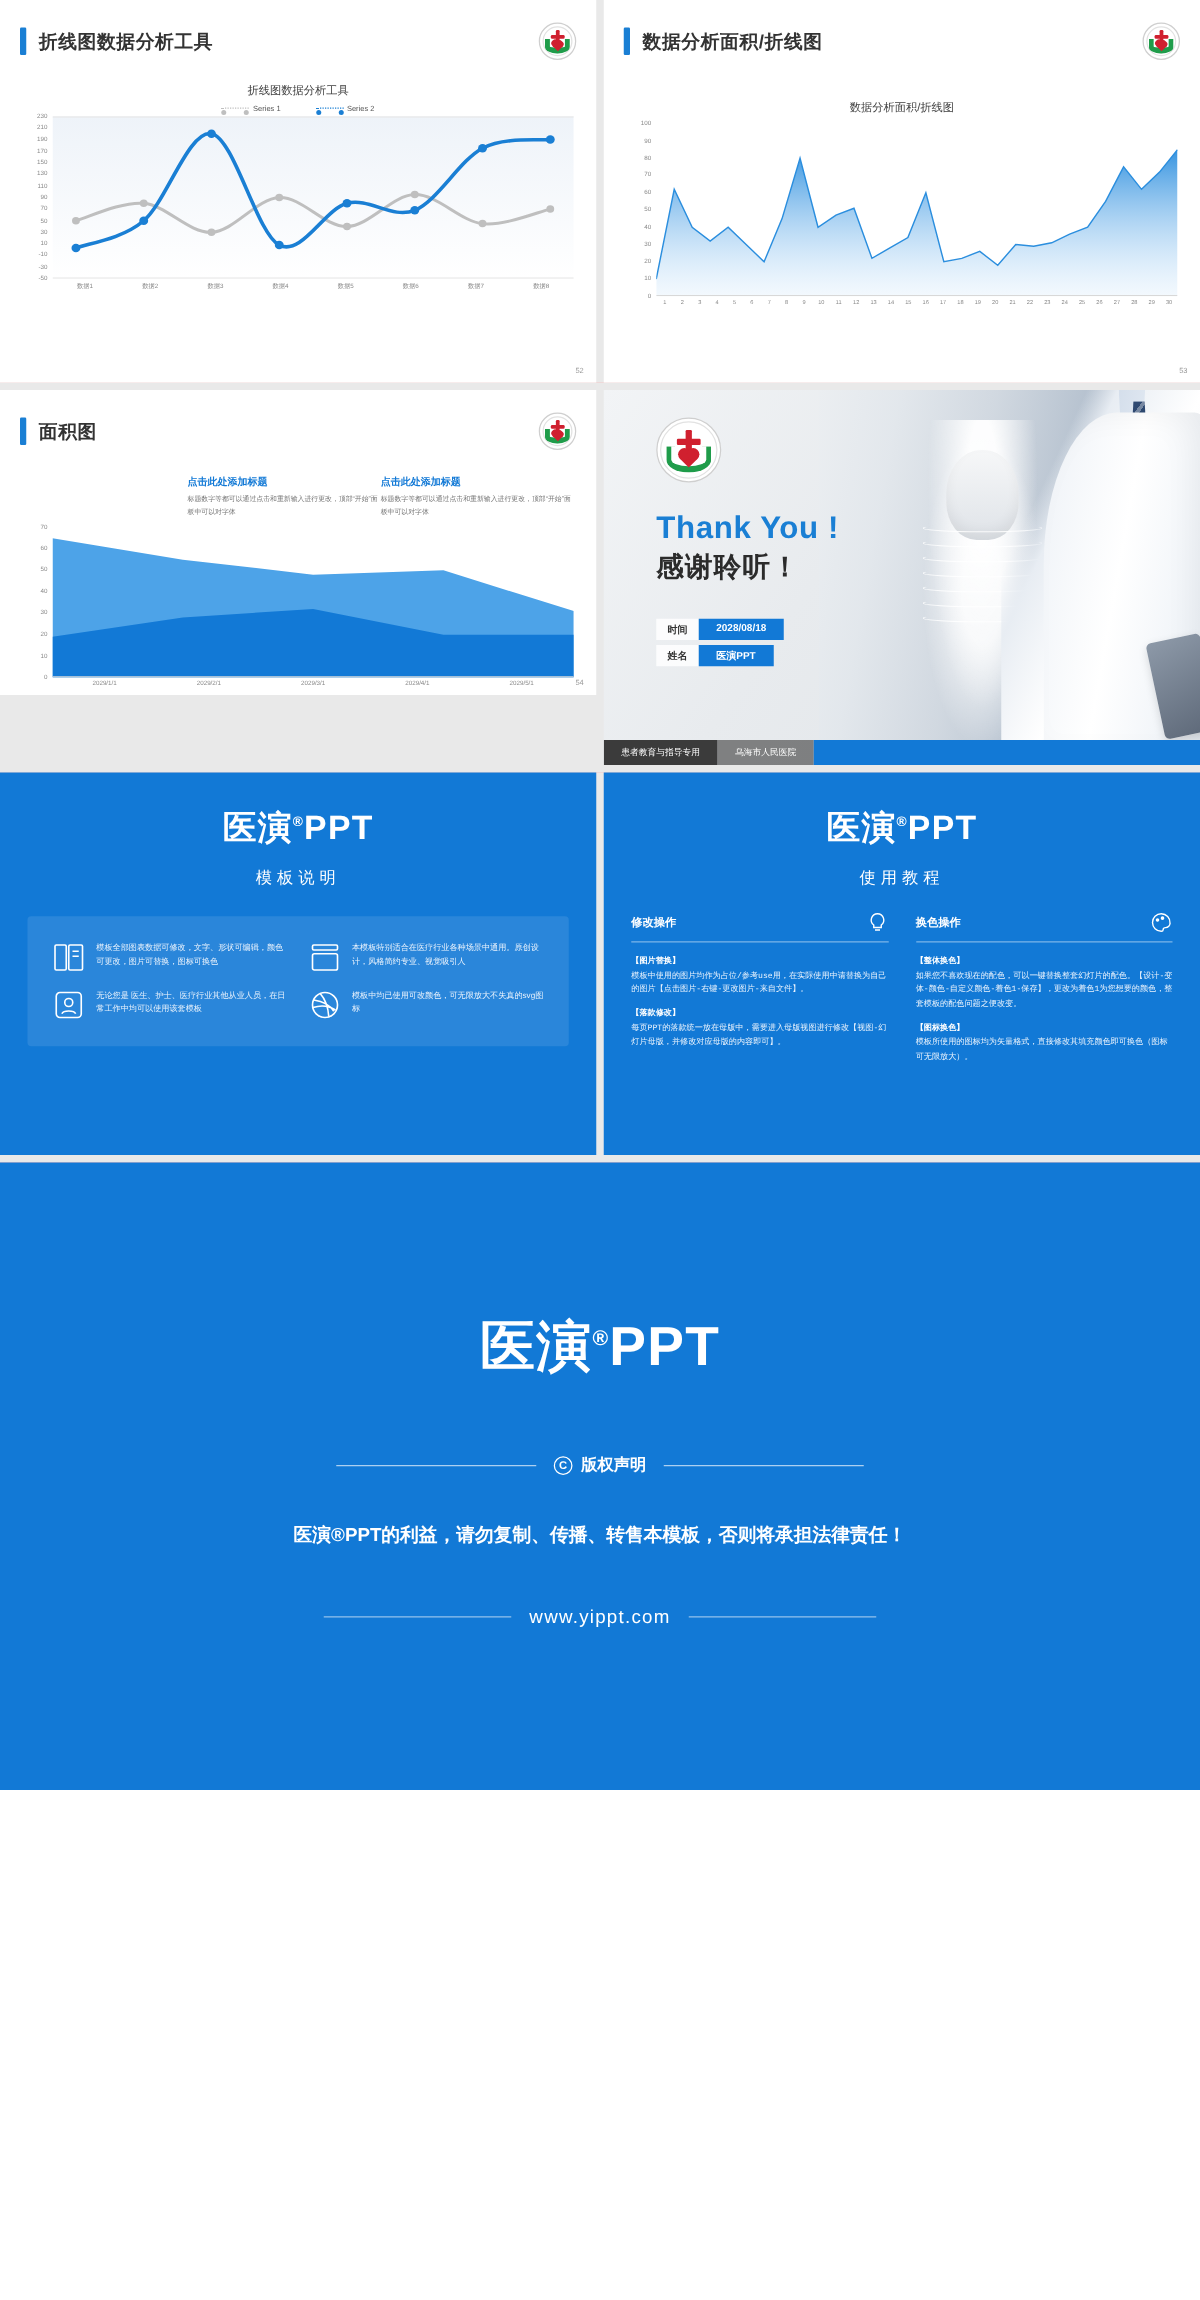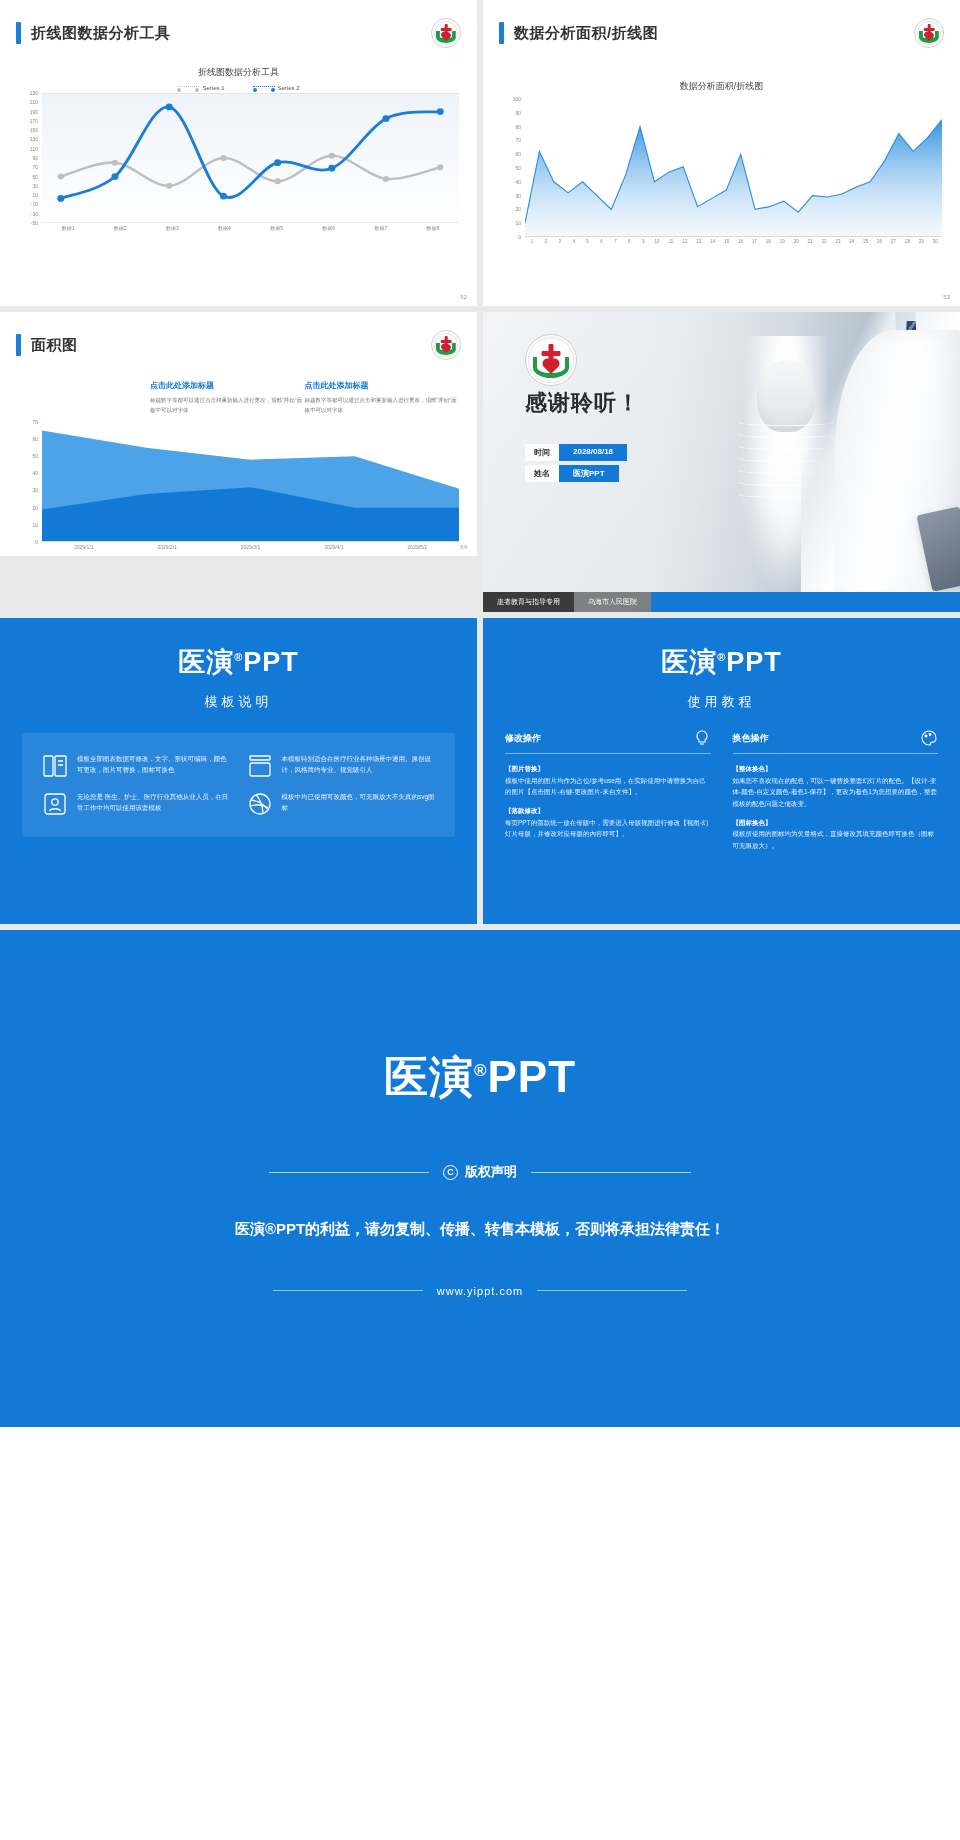--- a/index.html
+++ b/index.html
@@ -107,39 +107,39 @@
   .blue { background:#1279d6; color:#fff; padding:26px 0 20px; position:relative;}
   .brand { text-align:center; font-size:27px; font-weight:bold; letter-spacing:1px;}
   .brand sup{font-size:11px;vertical-align:super;}
   .brand-sub{ text-align:center; font-size:13px; margin-top:13px; font-weight:normal; letter-spacing:4px;}
   .panel { margin:22px 22px 0; background:rgba(255,255,255,.10); border-radius:3px; padding:14px 12px; display:flex; flex-wrap:wrap;}
   .pcell { width:50%; display:flex; gap:9px; padding:6px 8px; }
   .pico { width:26px; height:26px; flex:0 0 26px; }
   .ptxt { font-size:6.5px; line-height:1.75; color:#eaf3fd; }
 
   .two-col{display:flex;margin:18px 22px 0;gap:22px;}
-  .col{flex:1;}
+  .col{flex:1;font-family:Liberation Mono, monospace;}
   .col-head{display:flex;align-items:center;border-bottom:1px solid rgba(255,255,255,.45);padding-bottom:6px;}
   .col-head .h{font-size:9px;font-weight:bold;}
   .col-head .ic{margin-left:auto;width:18px;height:18px;}
   .col-body{font-size:6.5px;line-height:1.8;color:#eaf3fd;margin-top:9px;}
   .col-body b{display:block;color:#fff;margin-top:7px;}
 
   
   .copy { background:#1279d6; color:#fff; padding:118px 0 130px; text-align:center; }
   .copy-brand{font-size:44px;font-weight:bold;letter-spacing:1px;}
   .copy-brand sup{font-size:17px;vertical-align:super;}
   .copy-divider{display:flex;align-items:center;justify-content:center;gap:14px;margin-top:56px;}
   .copy-divider .ln{width:160px;height:1px;background:rgba(255,255,255,.65);}
   .copy-divider .lbl{font-size:13px;font-weight:bold;display:flex;align-items:center;gap:7px;}
   .c-mark{width:15px;height:15px;border:1.5px solid #fff;border-radius:50%;display:inline-flex;align-items:center;justify-content:center;font-size:9px;font-weight:bold;}
   .copy-text{font-size:15px;line-height:2.1;margin-top:32px;font-weight:bold;}
   .copy-url-wrap{display:flex;align-items:center;justify-content:center;gap:14px;margin-top:40px;}
   .copy-url-wrap .ln{width:150px;height:1px;background:rgba(255,255,255,.55);}
-  .copy-url{font-size:11px;letter-spacing:1px;}
+  .copy-url{font-size:15px;letter-spacing:1px;}
   .gap{height:6px;background:#e9e9e9;}
   .botgap{height:12px;background:#ffffff;}
 </style>
 </head>
 <body>
 
 <div class="page">
 
   <div class="grid2">
 
@@ -397,20 +397,21 @@
 
       <div class="ty-inner">
         <div class="ty-logo">
           <div class="logo-circle">
               <span class="ring"></span>
               <span class="logo-cross"></span>
               <span class="logo-leaf"></span>
               <span class="logo-heart"></span>
             </div>
         </div>
+        <div class="ty-en">Thank You !</div>
         <div class="ty-cn">感谢聆听！</div>
         <div class="ty-meta">
           <div class="ty-row">
             <div class="ty-key">时间</div>
             <div class="ty-val">2028/08/18</div>
           </div>
           <div class="ty-row">
             <div class="ty-key">姓名</div>
             <div class="ty-val">医演PPT</div>
           </div>

